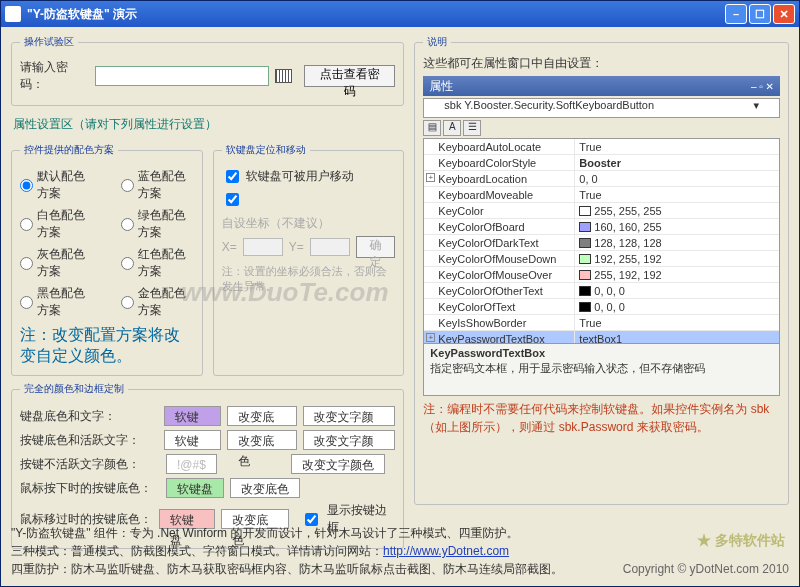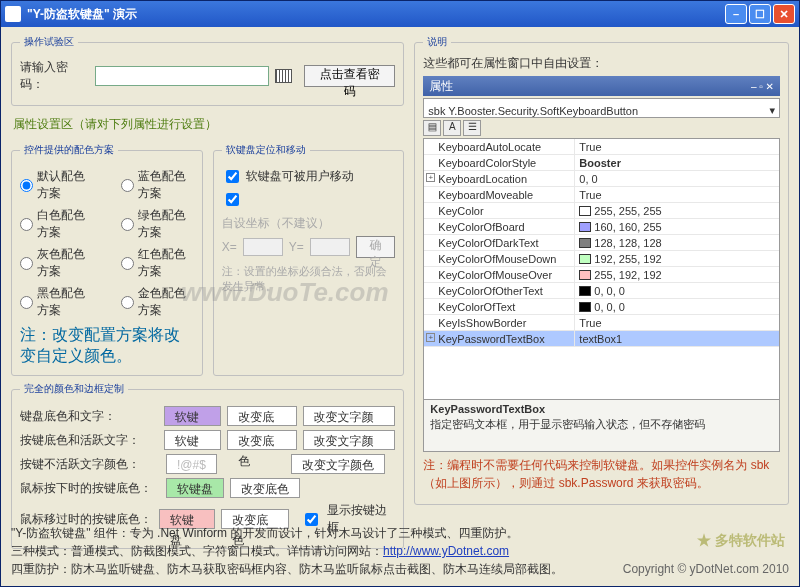--- a/index.html
+++ b/index.html
@@ -31,22 +31,22 @@
 .dis { color: #aaa; }
 .diminput { width: 40px; height: 18px; border: 1px solid #bbb; background: #f0f0f0; }
 .custrow { display: flex; align-items: center; gap: 6px; margin: 4px 0; font-size: 12px; }
 .chip { display: inline-block; height: 20px; line-height: 20px; padding: 0 10px; border: 1px solid #999; font-size: 12px; cursor: pointer; }
 .chip.purple { background: #c0a0e8; }
 .chip.plain { background: #fff; }
 .chip.faded { background: #fff; color: #bbb; }
 .chip.green { background: #a8e8a8; }
 .chip.pink { background: #f8c0c0; }
 .prop-hdr { background: linear-gradient(#6080c0,#4062a8); color: #fff; height: 20px; display: flex; align-items: center; padding: 0 6px; font-size: 12px; justify-content: space-between; }
-.prop-sel { background: #fff; border: 1px solid #999; height: 20px; display: flex; align-items: flex-end; padding: 0 4px; font-size: 11px; font-family: Consolas, monospace; margin: 2px 0; gap: 32px; }
-.prop-grid { border: 1px solid #999; background: #fff; height: 262px; overflow-y: auto; font-family: Consolas, monospace; font-size: 11px; }
+.prop-sel { background: #fff; border: 1px solid #999; height: 20px; display: flex; align-items: flex-start; padding: 0 20px; font-size: 11px; font-family: Consolas, monospace; margin: 2px 0; gap: 32px; }
+.prop-grid { border: 1px solid #999; background: #fff; height: 206px; overflow-y: auto; font-family: Consolas, monospace; font-size: 11px; }
 .pg-row { display: flex; height: 16px; line-height: 16px; border-bottom: 1px solid #e8e8e8; }
 .pg-k { width: 150px; padding-left: 14px; position: relative; color: #333; }
 .pg-v { flex: 1; padding-left: 4px; display: flex; align-items: center; gap: 3px; border-left: 1px solid #e8e8e8; }
 .sw { width: 12px; height: 10px; border: 1px solid #333; display: inline-block; }
 .pg-row.sel { background: #aec9ff; }
 .desc { border: 1px solid #999; border-top: none; background: #f4f4f0; padding: 3px 6px; height: 52px; font-size: 11px; }
 .desc b { display: block; margin-bottom: 2px; }
 .footnote { color: #c04020; font-size: 12px; margin-top: 4px; line-height: 1.5; }
 .footer { position: absolute; left: 10px; right: 10px; bottom: 8px; font-size: 12px; color: #333; line-height: 1.5; }
 .footer a { color: #2040c0; text-decoration: underline; }
@@ -74,21 +74,21 @@
           <legend>操作试验区</legend>
           <div class="row">
             <span>请输入密码：</span>
             <input type="password" class="pwd" style="">
             <span class="kbicon"></span>
             <span style="flex:1"></span>
             <button class="btn">点击查看密码</button>
           </div>
         </fieldset>
 
-        <div style="color:#4d7c0f;margin:4px 2px">属性设置区（请对下列属性进行设置）</div>
+        <div style="color:#0f766e;margin:4px 2px">属性设置区（请对下列属性进行设置）</div>
 
         <div class="subcols">
           <fieldset style="flex:1">
             <legend>控件提供的配色方案</legend>
             <div id="radio-area">
                 <div class="radiorow">
                   <label class="radio">
                     <input type="radio" name="cs" checked="" style="">
                     <span>默认配色方案</span>
                   </label>

